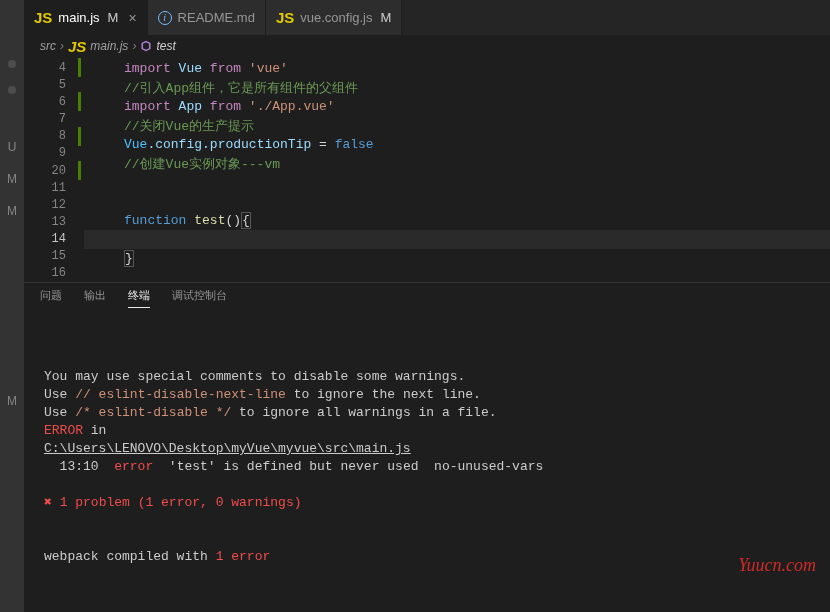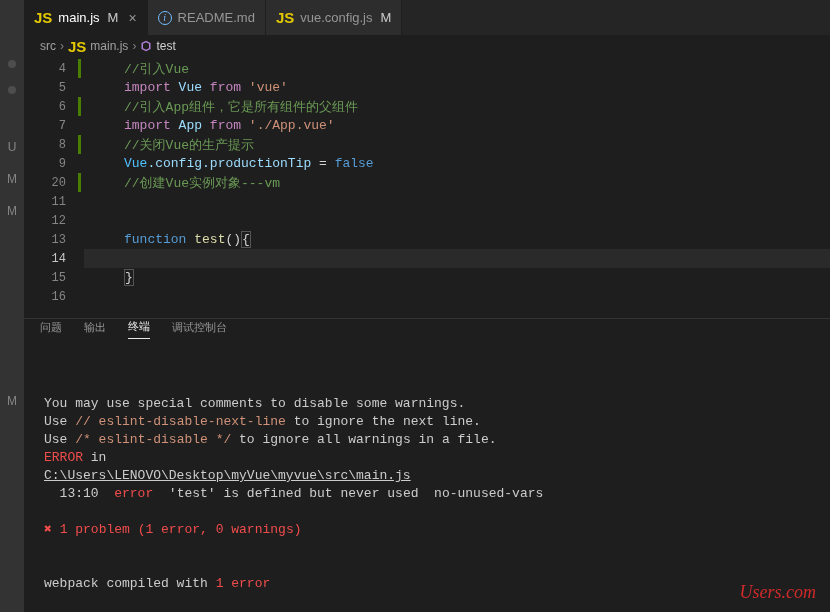--- a/index.html
+++ b/index.html
@@ -53,21 +53,21 @@
       width: 14px; height: 14px; border-radius: 50%;
       border: 1px solid #75beff; color: #75beff;
       display: inline-flex; align-items: center; justify-content: center;
       font-size: 10px; font-style: italic; font-family: serif;
     }
     .breadcrumb {
       height: 22px; background: #1e1e1e;
       display: flex; align-items: center;
       padding-left: 16px; gap: 4px;
       font-family: -apple-system, sans-serif;
-      font-size: 12px; color: #a0a0a0;
+      font-size: 12px; color: #a0a0a0; font-style: italic;
     }
     .breadcrumb .sep { color: #808080; }
     .bc-func { color: #d0d0d0; }
     .cube-icon {
       width: 12px; height: 12px;
       display: inline-block;
     }
     .editor {
       flex: 1; background: #1e1e1e;
       display: flex;
@@ -98,21 +98,21 @@
     .indent { padding-left: 40px; }
     .c-comment { color: #6a9955; }
     .c-keyword { color: #c586c0; }
     .c-var { color: #9cdcfe; }
     .c-string { color: #ce9178; }
     .c-prop { color: #4fc1ff; }
     .c-func { color: #dcdcaa; }
     .c-bool { color: #569cd6; }
     .c-punct { color: #d4d4d4; }
     .panel {
-      height: 294px; background: #1e1e1e;
+      height: 330px; background: #1e1e1e;
       border-top: 1px solid #333;
       display: flex; flex-direction: column;
     }
     .panel-tabs {
       height: 32px; display: flex; align-items: center;
       padding-left: 16px; gap: 22px;
       font-family: -apple-system, sans-serif;
       font-size: 11px;
     }
     .panel-tab { color: #969696; cursor: pointer; padding-bottom: 4px; }
@@ -220,21 +220,20 @@
           <span class="line-num" style="color:#c6c6c6">14</span>
         </div>
       <div class="line-row">
           <span class="line-num">15</span>
         </div>
       <div class="line-row">
           <span class="line-num">16</span>
         </div>
     </div>
     <div class="code-area">
-      <div class="code-line indent"><span class="c-comment">//引入Vue</span></div>
       <div class="code-line indent"><span class="c-keyword">import</span><span class="c-var"> Vue </span><span class="c-keyword">from</span><span class="c-string"> 'vue'</span></div>
       <div class="code-line indent"><span class="c-comment">//引入App组件，它是所有组件的父组件</span></div>
       <div class="code-line indent"><span class="c-keyword">import</span><span class="c-var"> App </span><span class="c-keyword">from</span><span class="c-string"> './App.vue'</span></div>
       <div class="code-line indent"><span class="c-comment">//关闭Vue的生产提示</span></div>
       <div class="code-line indent"><span class="c-prop">Vue</span><span class="c-var">.config.</span><span class="c-var">productionTip</span><span class="c-punct"> = </span><span class="c-bool">false</span></div>
       <div class="code-line indent"><span class="c-comment">//创建Vue实例对象---vm</span></div>
       <div class="code-line"></div>
       <div class="code-line"></div>
       <div class="code-line indent"><span class="c-bool">function</span><span class="c-func"> test</span><span class="c-punct">()</span><span class="c-punct" style="border:1px solid #555">{</span></div>
       <div class="code-line indent" style="background:#2a2a2a"></div>
@@ -255,17 +254,17 @@
 <span>Use </span><span class="t-highlight">// eslint-disable-next-line</span><span> to ignore the next line.</span>
 <span>Use </span><span class="t-highlight">/* eslint-disable */</span><span> to ignore all warnings in a file.</span>
 <span class="t-error-label">ERROR</span><span> in</span>
 <span class="t-underline">C:\Users\LENOVO\Desktop\myVue\myvue\src\main.js</span>
 <span>  13:10  </span><span class="t-error-label">error</span><span>  'test' is defined but never used  no-unused-vars</span>
 
 <span class="t-red">✖ </span><span class="t-red">1 problem (1 error, 0 warnings)</span>
 
 
 <span>webpack compiled with </span><span class="t-error-label">1 error</span>
-      <div class="watermark">Users.com</div>
+      <div class="watermark">Yuucn.com</div>
     </div>
   </div>
 
 </div>
 
 </body></html>

